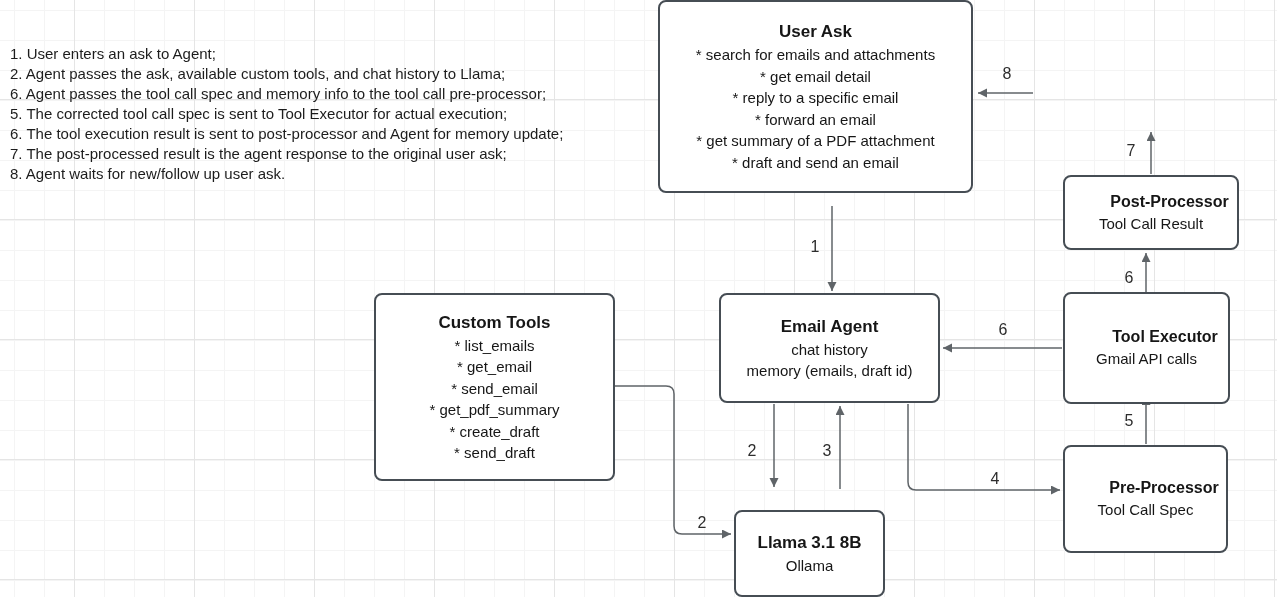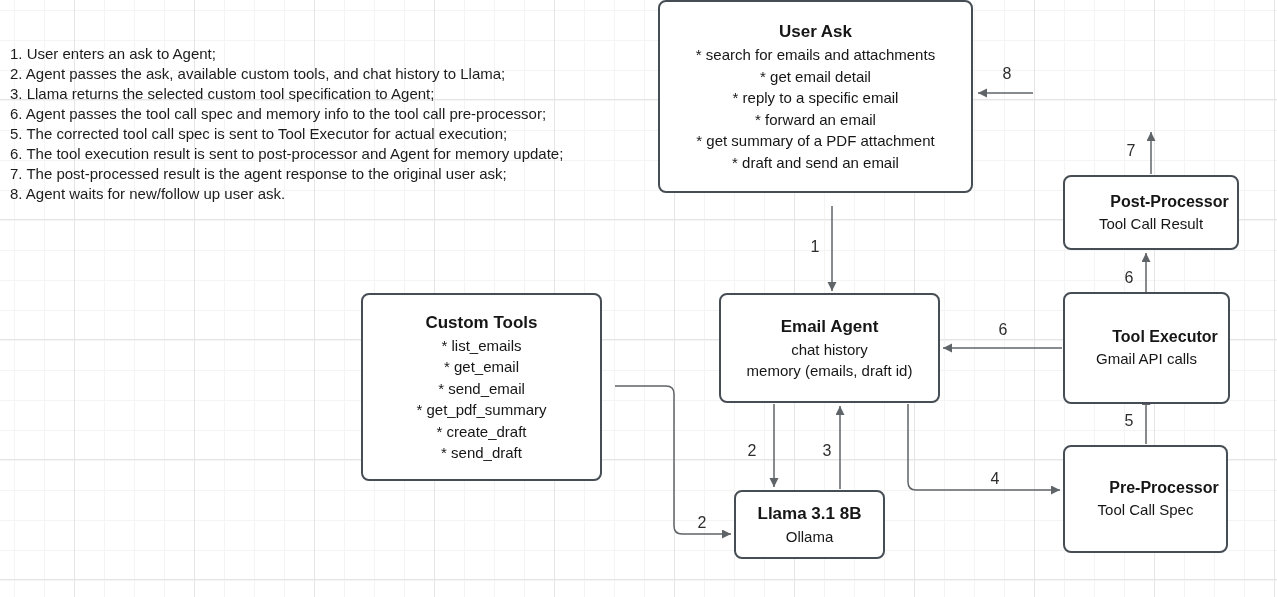--- a/index.html
+++ b/index.html
@@ -46,21 +46,20 @@
   }
 </style>
 </head>
 <body>
 
 <div id="canvas">
 
   <div id="notes">
     <div>1. User enters an ask to Agent;</div>
     <div>2. Agent passes the ask, available custom tools, and chat history to Llama;</div>
-    <div>3. Llama returns the selected custom tool specification to Agent;</div>
     <div>6. Agent passes the tool call spec and memory info to the tool call pre-processor;</div>
     <div>5. The corrected tool call spec is sent to Tool Executor for actual execution;</div>
     <div>6. The tool execution result is sent to post-processor and Agent for memory update;</div>
     <div>7. The post-processed result is the agent response to the original user ask;</div>
     <div>8. Agent waits for new/follow up user ask.</div>
   </div>
 
   <svg class="edges" width="1277" height="597">
     <defs>
       <marker id="ah" markerWidth="12" markerHeight="12" refX="9" refY="4.5" orient="auto" markerUnits="userSpaceOnUse">
@@ -117,28 +116,28 @@
     <div class="title-sm">Pre-Processor</div>
     <div class="line">Tool Call Spec</div>
   </div>
 
   <div class="node" style="left:719px;top:293px;width:221px;height:110px">
     <div class="title">Email Agent</div>
     <div class="line">chat history</div>
     <div class="line">memory (emails, draft id)</div>
   </div>
 
-  <div class="node" style="left:361px;top:293px;width:241px;height:188px">
+  <div class="node" style="left:374px;top:293px;width:241px;height:188px">
     <div class="title">Custom Tools</div>
     <div class="line">* list_emails</div>
     <div class="line">* get_email</div>
     <div class="line">* send_email</div>
     <div class="line">* get_pdf_summary</div>
     <div class="line">* create_draft</div>
     <div class="line">* send_draft</div>
   </div>
 
-  <div class="node" style="left:734px;top:490px;width:151px;height:69px">
+  <div class="node" style="left:734px;top:510px;width:151px;height:87px">
     <div class="title">Llama 3.1 8B</div>
     <div class="line">Ollama</div>
   </div>
 
 </div>
 
 </body></html>

